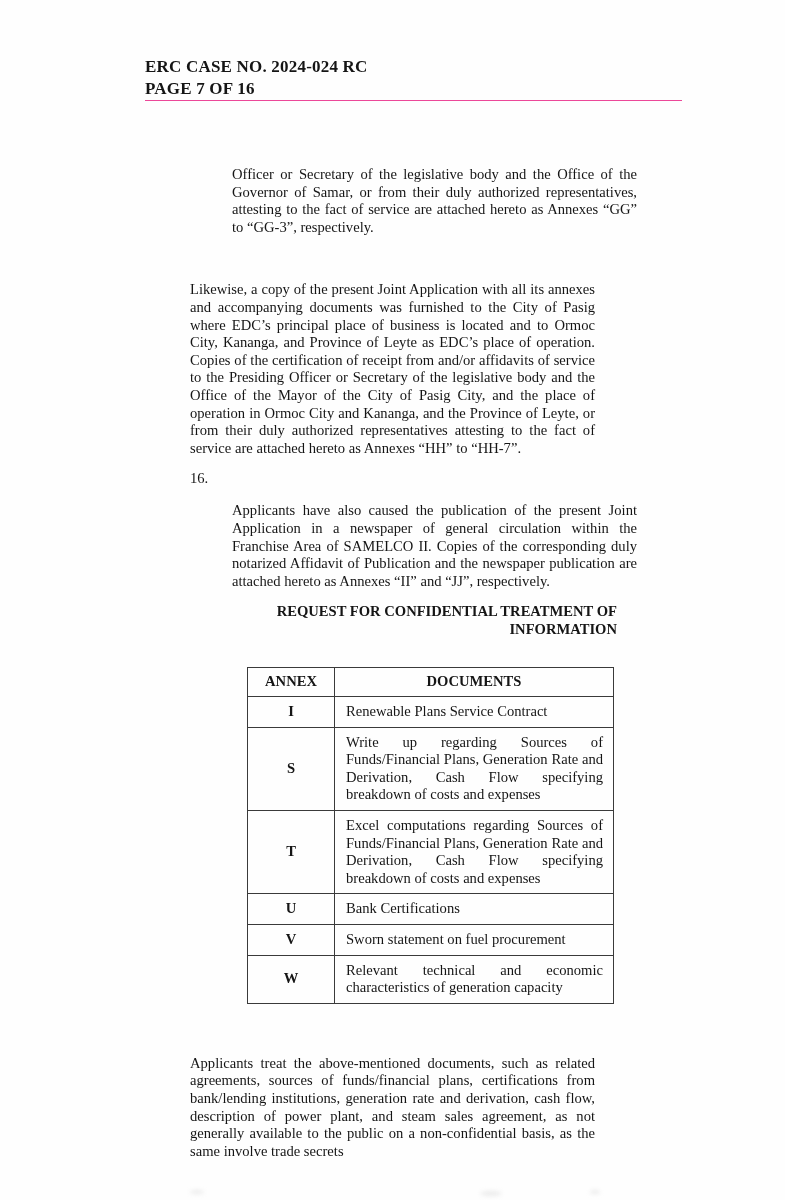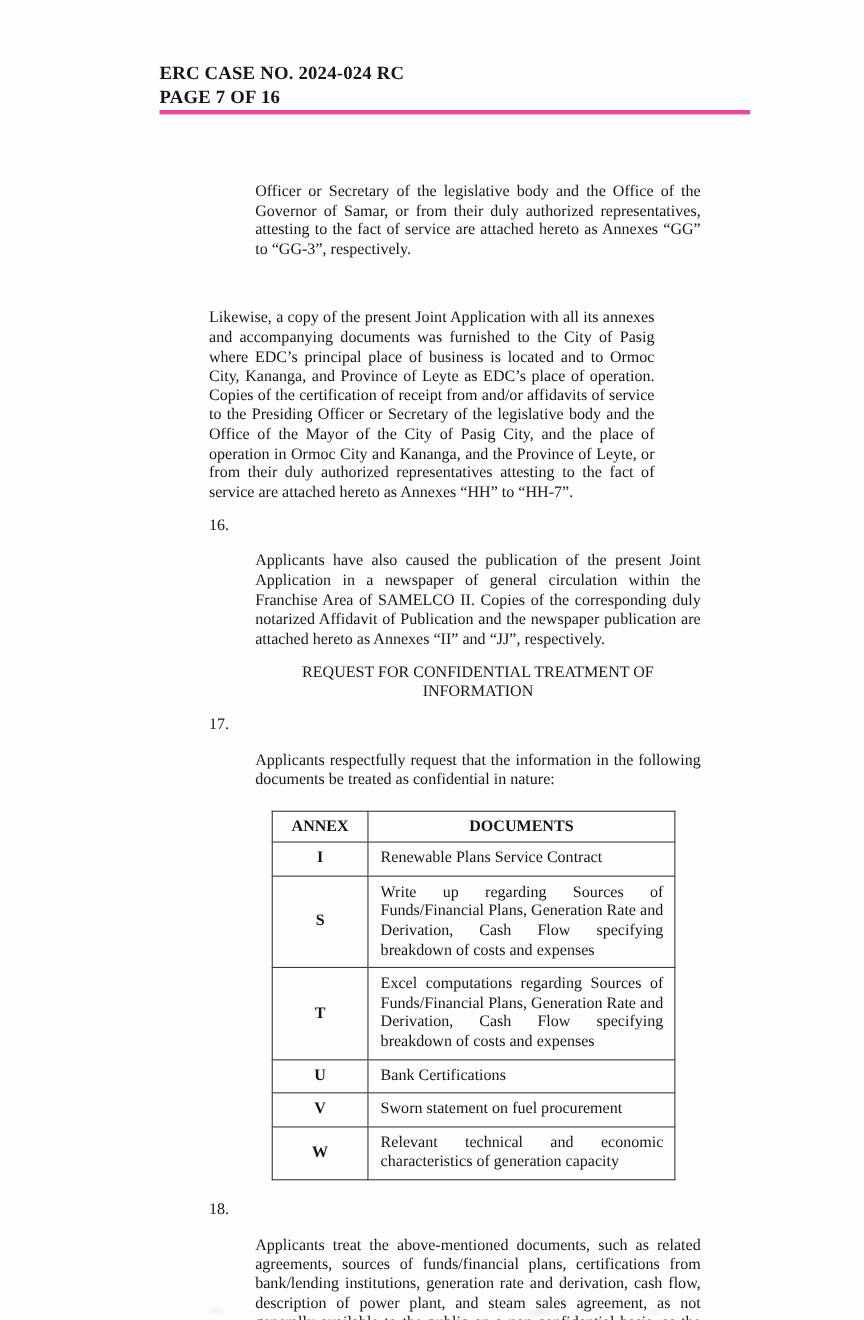--- a/index.html
+++ b/index.html
@@ -16,40 +16,40 @@
   }
   .doc-header {
     position: absolute;
     left: 145px;
     top: 56px;
     width: 537px;
     font-weight: bold;
     font-size: 17px;
     line-height: 21.5px;
     letter-spacing: 0.2px;
-    border-bottom: 4px solid #ec4899;
+    border-bottom: 1px solid #ec4899;
     padding-bottom: 1px;
   }
   .content {
     position: absolute;
     left: 190px;
     top: 134px;
     width: 447px;
     font-size: 14.6px;
     line-height: 17.6px;
   }
   .item { display: flex; margin-bottom: 13px; }
   .item .num { width: 42px; flex-shrink: 0; }
   .item .body { width: 405px; text-align: justify; margin-top: 32px; }
   .section-heading {
     width: 365px;
-    margin: 13px auto 13px;
+    margin: 13px auto 29px;
     padding-left: 42px;
-    font-weight: normal;
-    text-align: center;
+    font-weight: bold;
+    text-align: right;
   }
   table.annex-table {
     border-collapse: collapse;
     margin: 18px 0 19px 57px;
     width: 367px;
     font-size: 14.6px;
     line-height: 17.6px;
   }
   table.annex-table, .annex-table th, .annex-table td {
     border: 1.5px solid #3a3a3a;
@@ -101,24 +101,20 @@
       <div class="body">Likewise, a copy of the present Joint Application with all its annexes and accompanying documents was furnished to the City of Pasig where EDC’s principal place of business is located and to Ormoc City, Kananga, and Province of Leyte as EDC’s place of operation. Copies of the certification of receipt from and/or affidavits of service to the Presiding Officer or Secretary of the legislative body and the Office of the Mayor of the City of Pasig City, and the place of operation in Ormoc City and Kananga, and the Province of Leyte, or from their duly authorized representatives attesting to the fact of service are attached hereto as Annexes “HH” to “HH-7”.</div>
     </div>
 
     <div class="item">
       <div class="num">16.</div>
       <div class="body">Applicants have also caused the publication of the present Joint Application in a newspaper of general circulation within the Franchise Area of SAMELCO II. Copies of the corresponding duly notarized Affidavit of Publication and the newspaper publication are attached hereto as Annexes “II” and “JJ”, respectively.</div>
     </div>
 
     <div class="section-heading">REQUEST FOR CONFIDENTIAL TREATMENT OF INFORMATION</div>
 
-    <div class="item">
-      <div class="num">17.</div>
-      <div class="body">Applicants respectfully request that the information in the following documents be treated as confidential in nature:</div>
-    </div>
 
     <table class="annex-table">
       <thead>
         <tr>
           <th>ANNEX</th>
           <th>DOCUMENTS</th>
         </tr>
       </thead>
       <tbody>
         <tr>
@@ -142,21 +138,20 @@
           <td class="doc-cell">Sworn statement on fuel procurement</td>
         </tr>
         <tr>
           <td class="annex-cell">W</td>
           <td class="doc-cell">Relevant technical and economic characteristics of generation capacity</td>
         </tr>
       </tbody>
     </table>
 
     <div class="item">
-      <div class="num">18.</div>
       <div class="body">Applicants treat the above-mentioned documents, such as related agreements, sources of funds/financial plans, certifications from bank/lending institutions, generation rate and derivation, cash flow, description of power plant, and steam sales agreement, as not generally available to the public on a non-confidential basis, as the same involve trade secrets</div>
     </div>
 
   </div>
 
   <div class="scan-smudges">
     <span class="smudge" style="left:190px; top:8px; width:14px; height:4px;"></span>
     <span class="smudge" style="left:480px; top:9px; width:22px; height:5px;"></span>
     <span class="smudge" style="left:590px; top:8px; width:10px; height:4px;"></span>
   </div>

